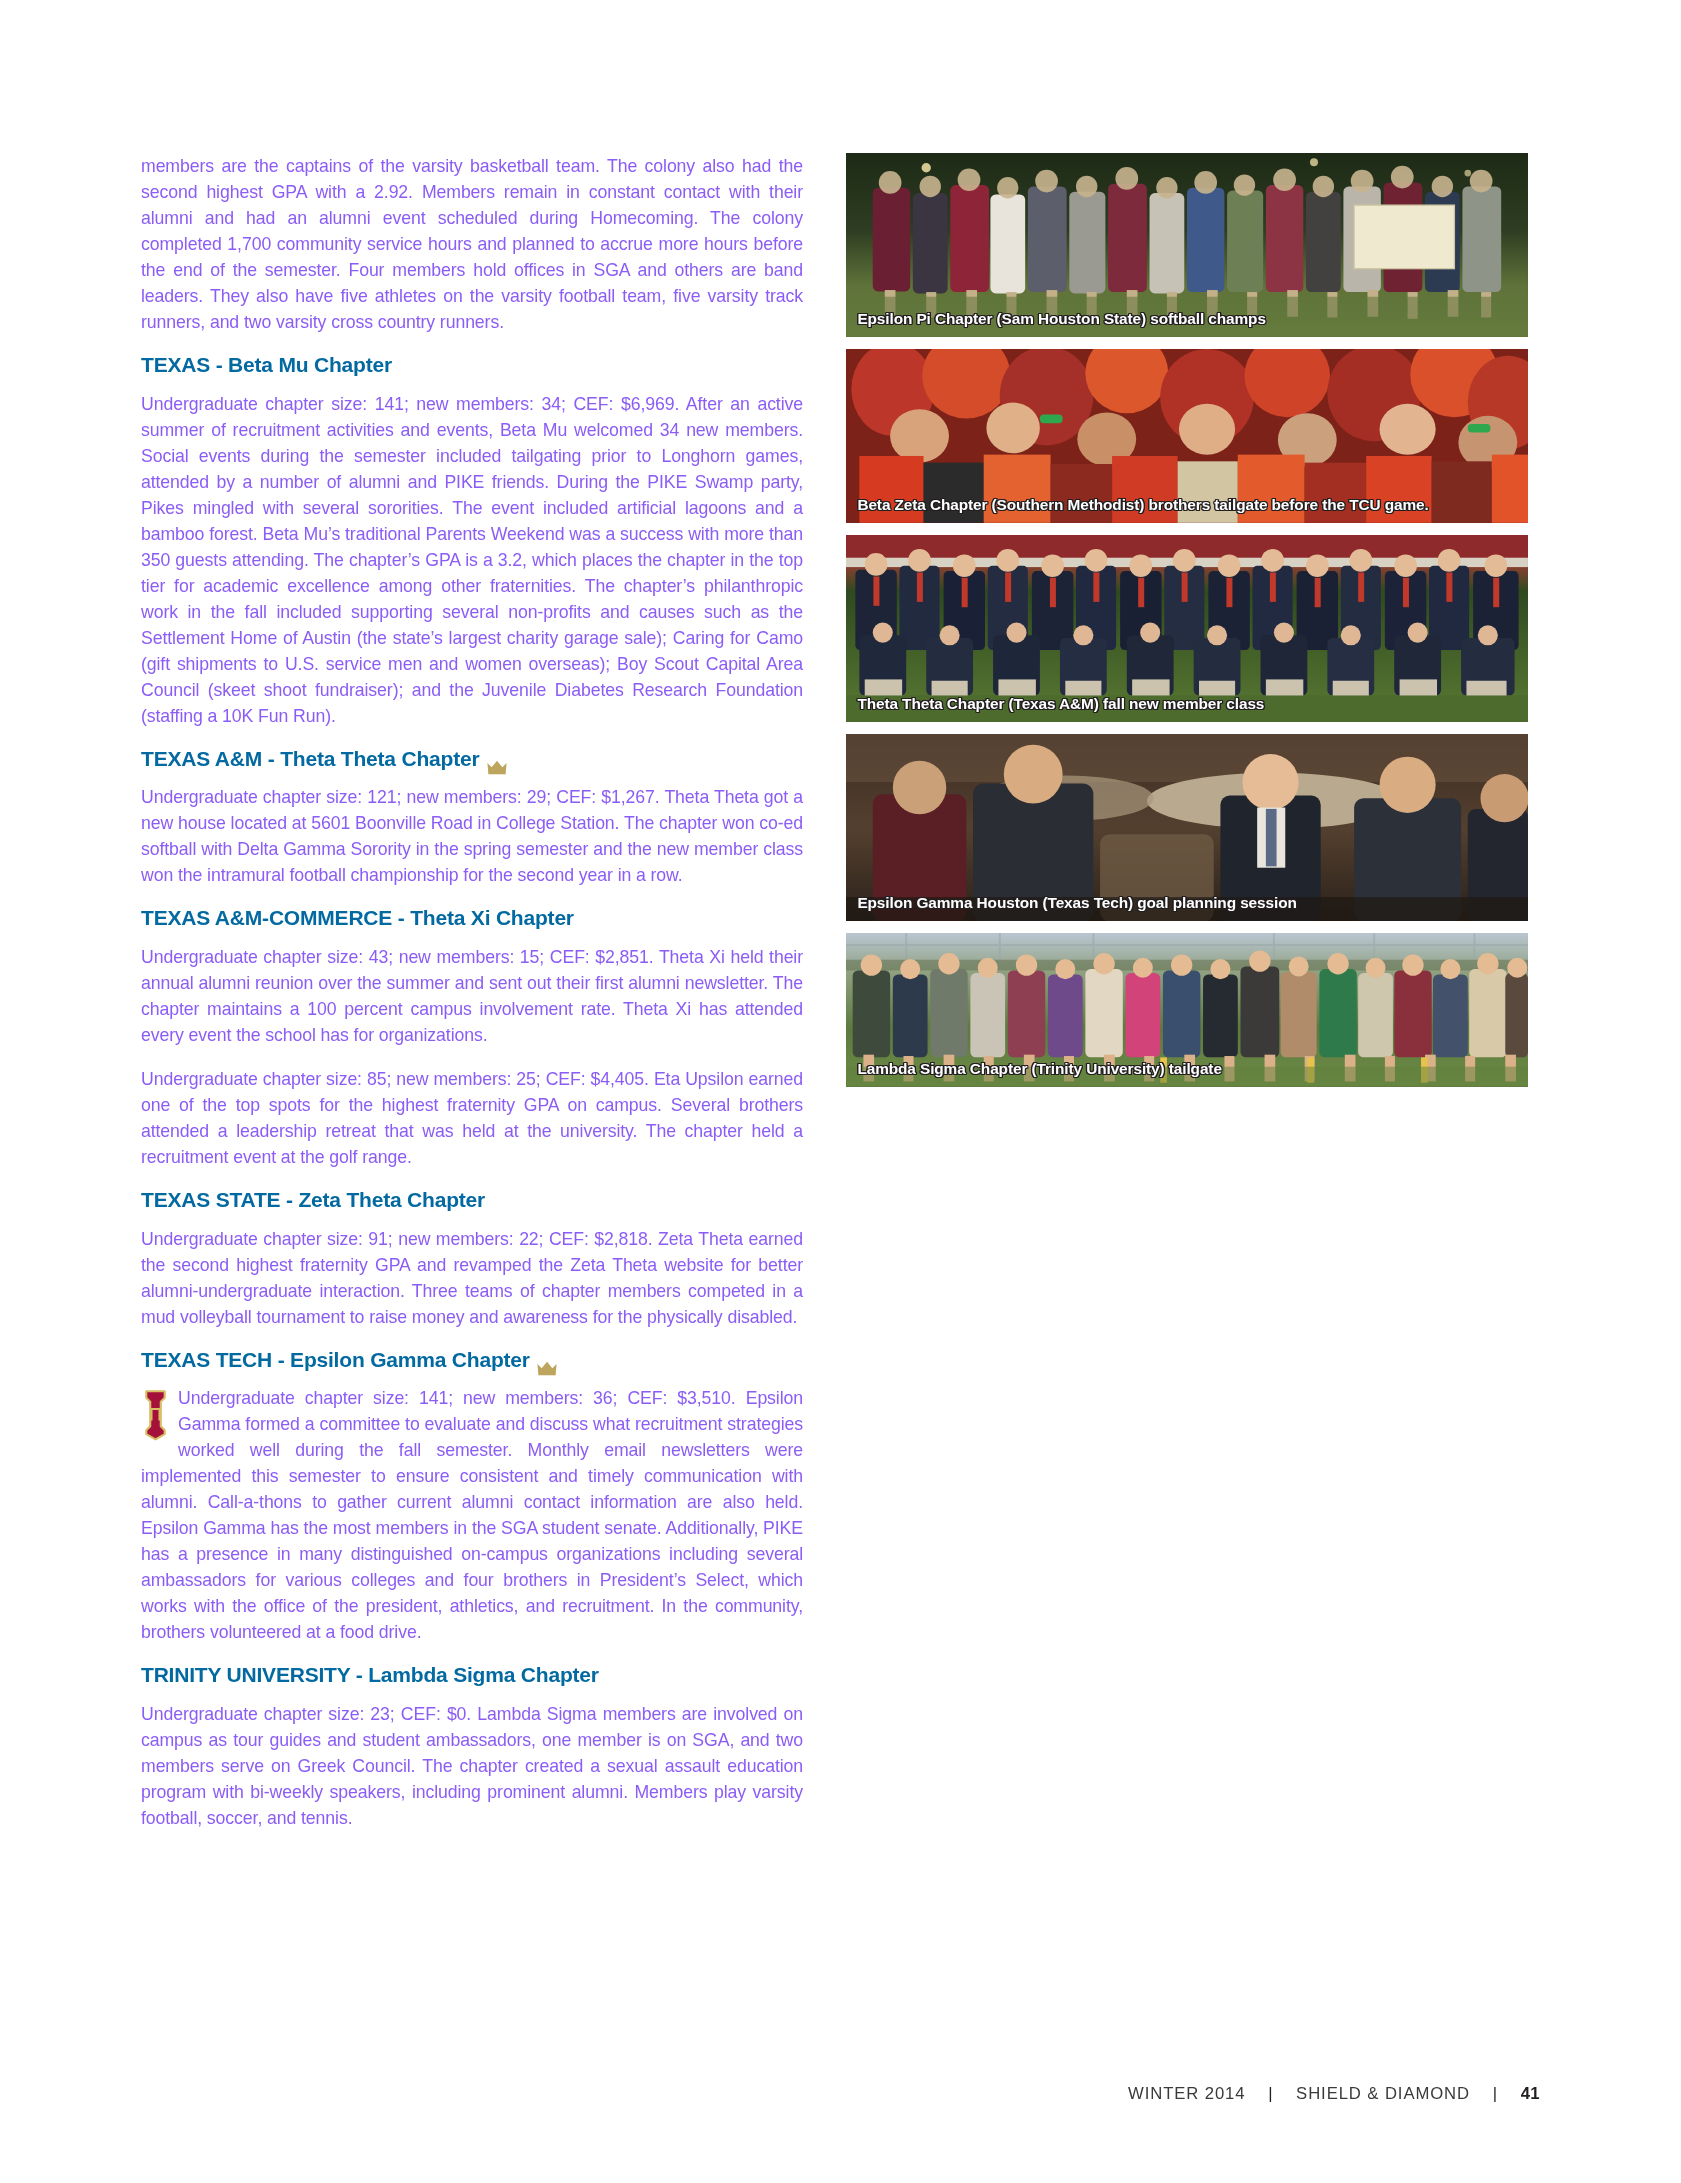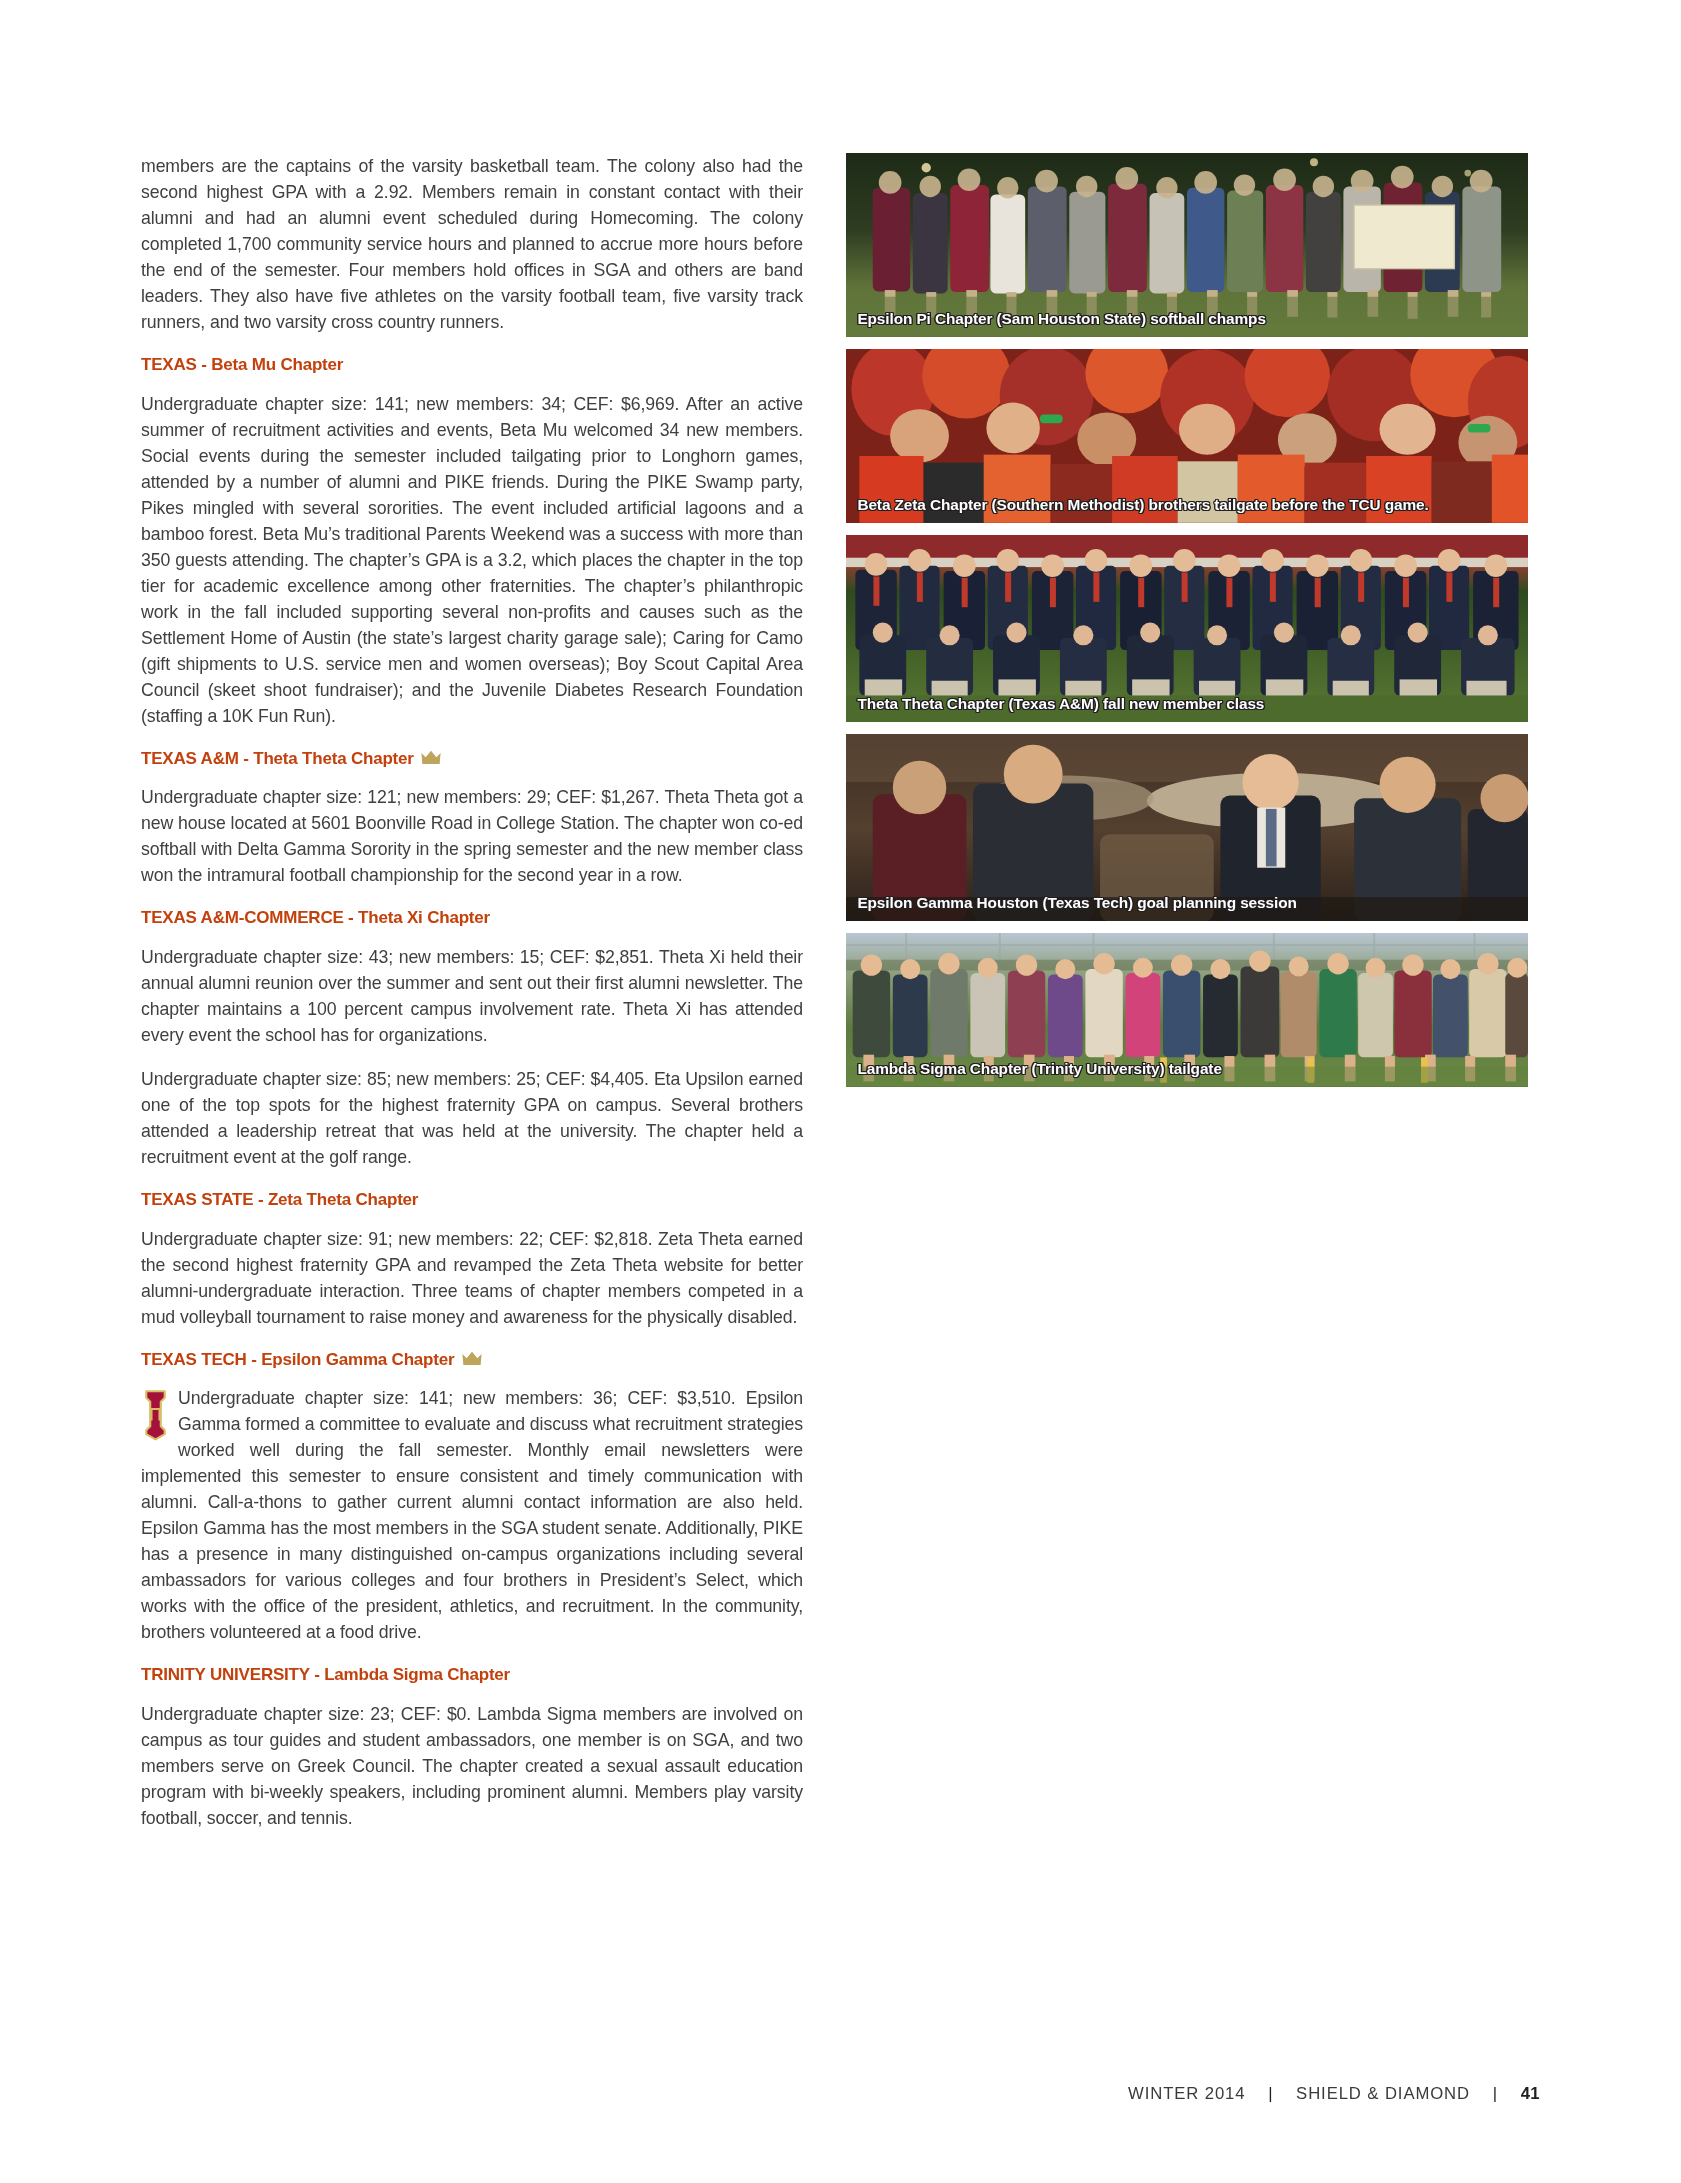--- a/index.html
+++ b/index.html
@@ -44,36 +44,36 @@
     flex-direction: column;
     gap: 12px;
   }
 
   
   p.body {
     margin: 0 0 18px 0;
     font-family: "Liberation Sans", sans-serif;
     font-size: 17.7px;
     line-height: 26px;
-    color: #404040;
+    color: #8b5cf6;
     text-align: justify;
     letter-spacing: -0.1px;
     -webkit-font-smoothing: antialiased;
   }
 
   h2.chapter-heading {
     margin: 0 0 14.7px 0;
     font-family: "Liberation Sans", sans-serif;
-    font-size: 17px;
+    font-size: 21px;
     font-weight: bold;
-    color: #c2410c;
+    color: #0369a1;
     letter-spacing: -0.2px;
     line-height: 23px;
     display: flex;
-    align-items: flex-start;
+    align-items: flex-end;
     gap: 7.4px;
   }
 
   .crown-icon {
     display: inline-block;
     width: 20px;
     height: 14.7px;
     flex: 0 0 auto;
     position: relative;
     top: 0.7px;

